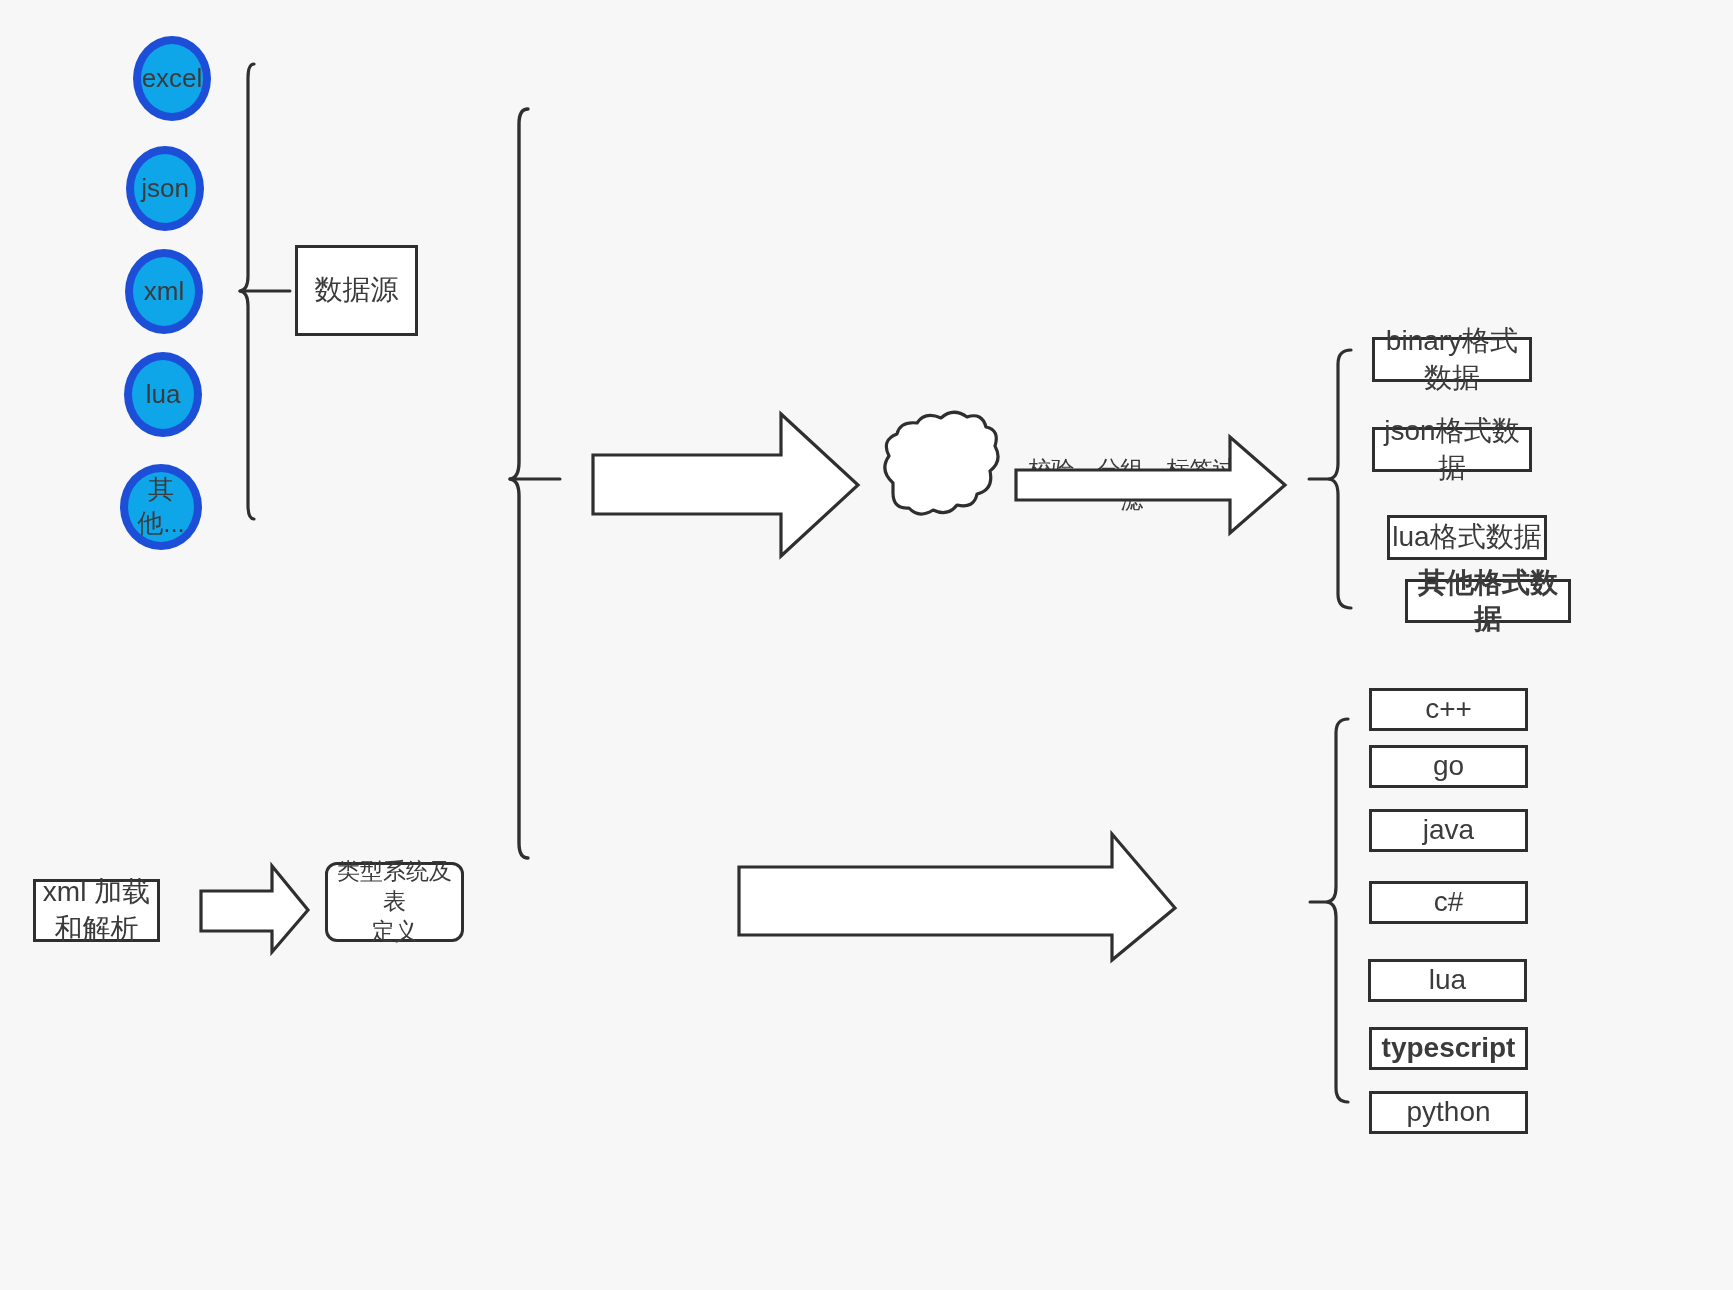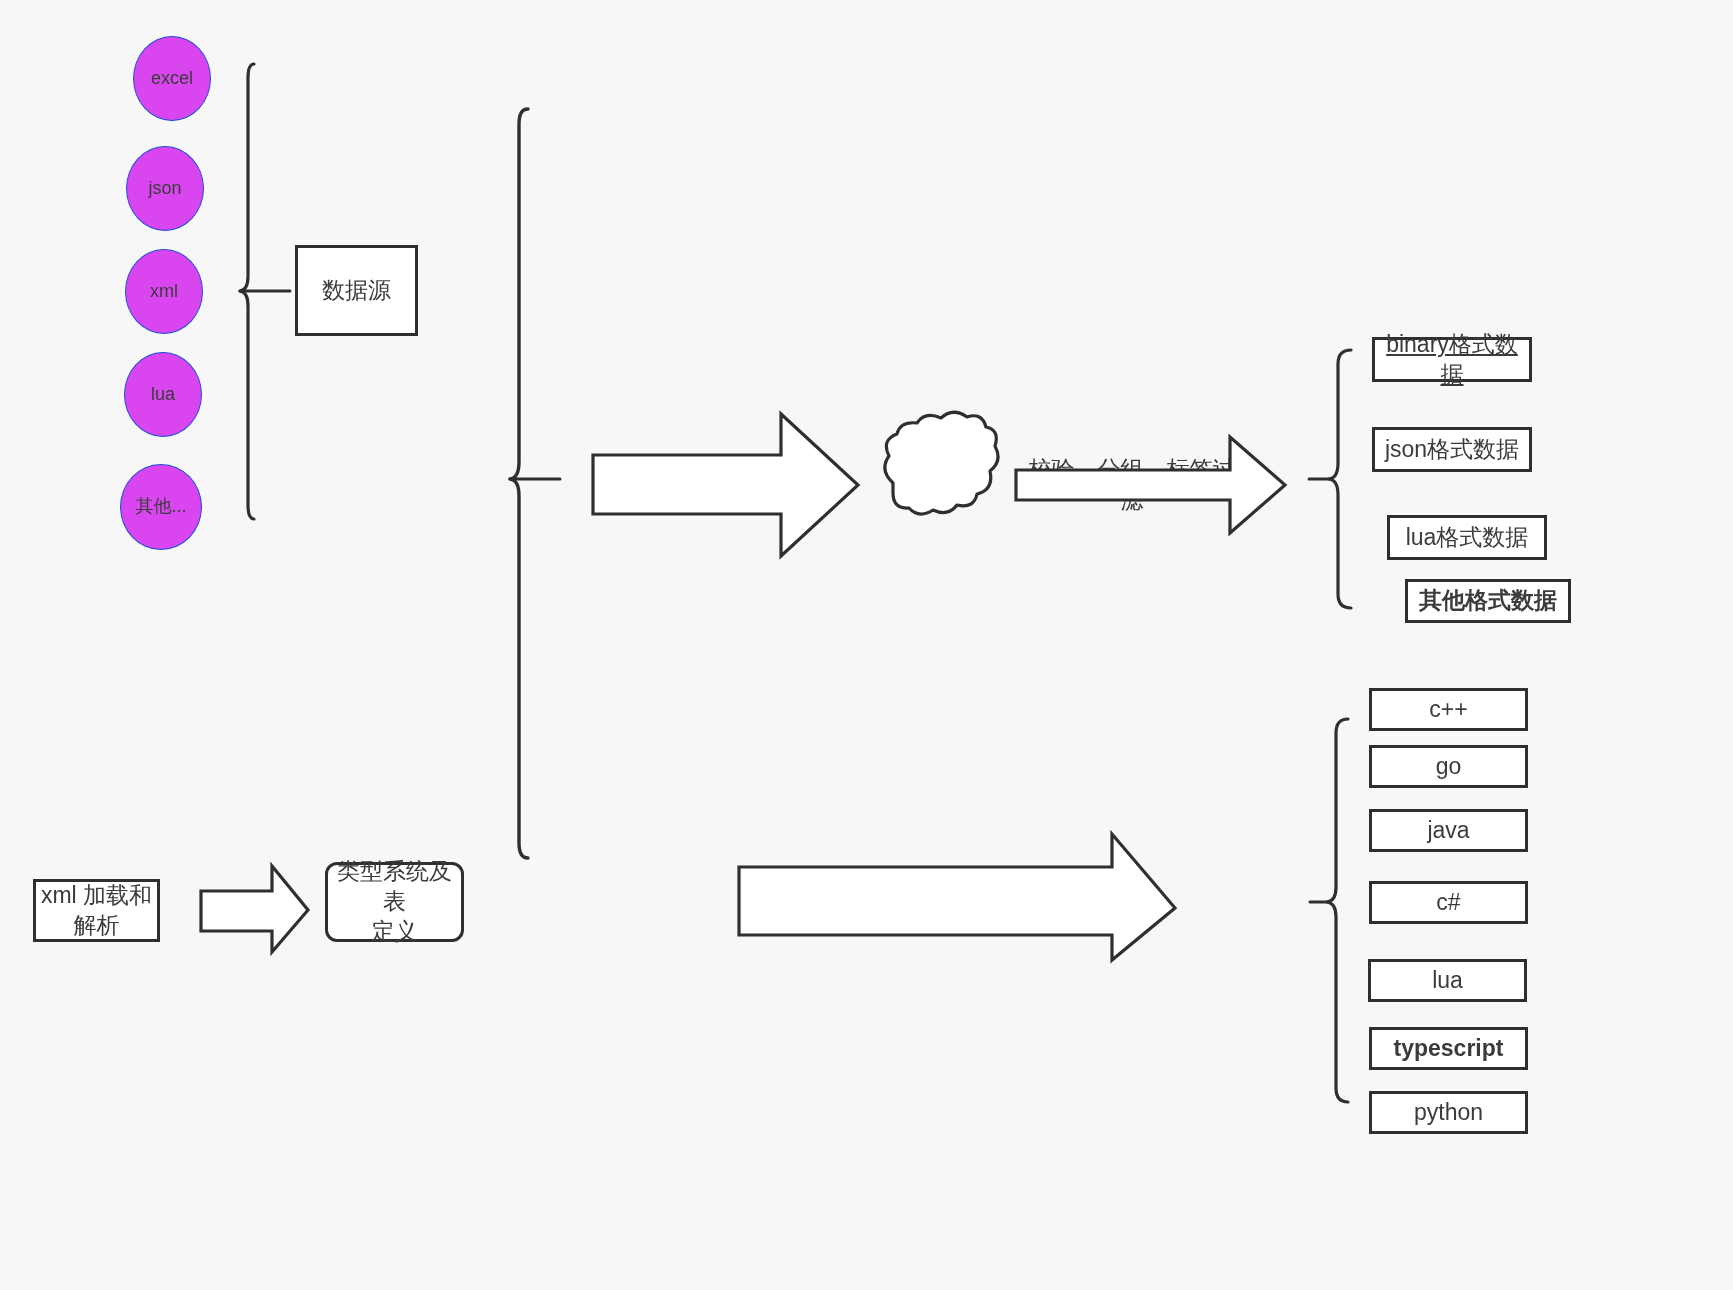--- a/index.html
+++ b/index.html
@@ -9,32 +9,32 @@
     font-family:"Liberation Sans","DejaVu Sans",sans-serif;
     color:#3b3b3b;
     overflow:hidden;
     position:relative;
   }
   .canvas{position:absolute;left:0;top:0;width:1733px;height:1290px;}
   .node{position:absolute;box-sizing:border-box;display:flex;align-items:center;justify-content:center;text-align:center;line-height:1.3;}
 
   
   .ellipse{
-    border:1px solid #1d4ed8;
+    border:8px solid #1d4ed8;
     border-radius:50%;
-    background:#d946ef;
-    font-size:18px;
+    background:#0ea5e9;
+    font-size:26px;
     color:#3b3b3b;
   }
 
   
   .rect{
     border:3px solid #2f2f2f;
     background:#ffffff;
-    font-size:23px;
+    font-size:28px;
     color:#3b3b3b;
   }
   .rect-round{
     border:3px solid #2f2f2f;
     background:#ffffff;
     border-radius:12px;
     font-size:23px;
     color:#3b3b3b;
     padding:0 8px;
   }
@@ -101,21 +101,21 @@
   </div>
 
   <div class="arrow-label" style="left:1022px;top:455px;width:220px;height:60px;">
     <span>校验、分组、标签过滤</span>
   </div>
 
   <div class="arrow-label" style="left:745px;top:880px;width:380px;height:60px;">
     <span>根据定义生成代码</span>
   </div>
 
-  <div class="node rect" style="left:1372px;top:337px;width:160px;height:45px;text-decoration:underline;">
+  <div class="node rect" style="left:1372px;top:337px;width:160px;height:45px;">
     <span>binary格式数据</span>
   </div>
   <div class="node rect" style="left:1372px;top:427px;width:160px;height:45px;">
     <span>json格式数据</span>
   </div>
   <div class="node rect" style="left:1372px;top:515px;width:160px;height:45px;margin-left:15px;">
     <span>lua格式数据</span>
   </div>
   <div class="node rect" style="left:1405px;top:579px;width:166px;height:44px;font-weight:bold;">
     <span>其他格式数据</span>

